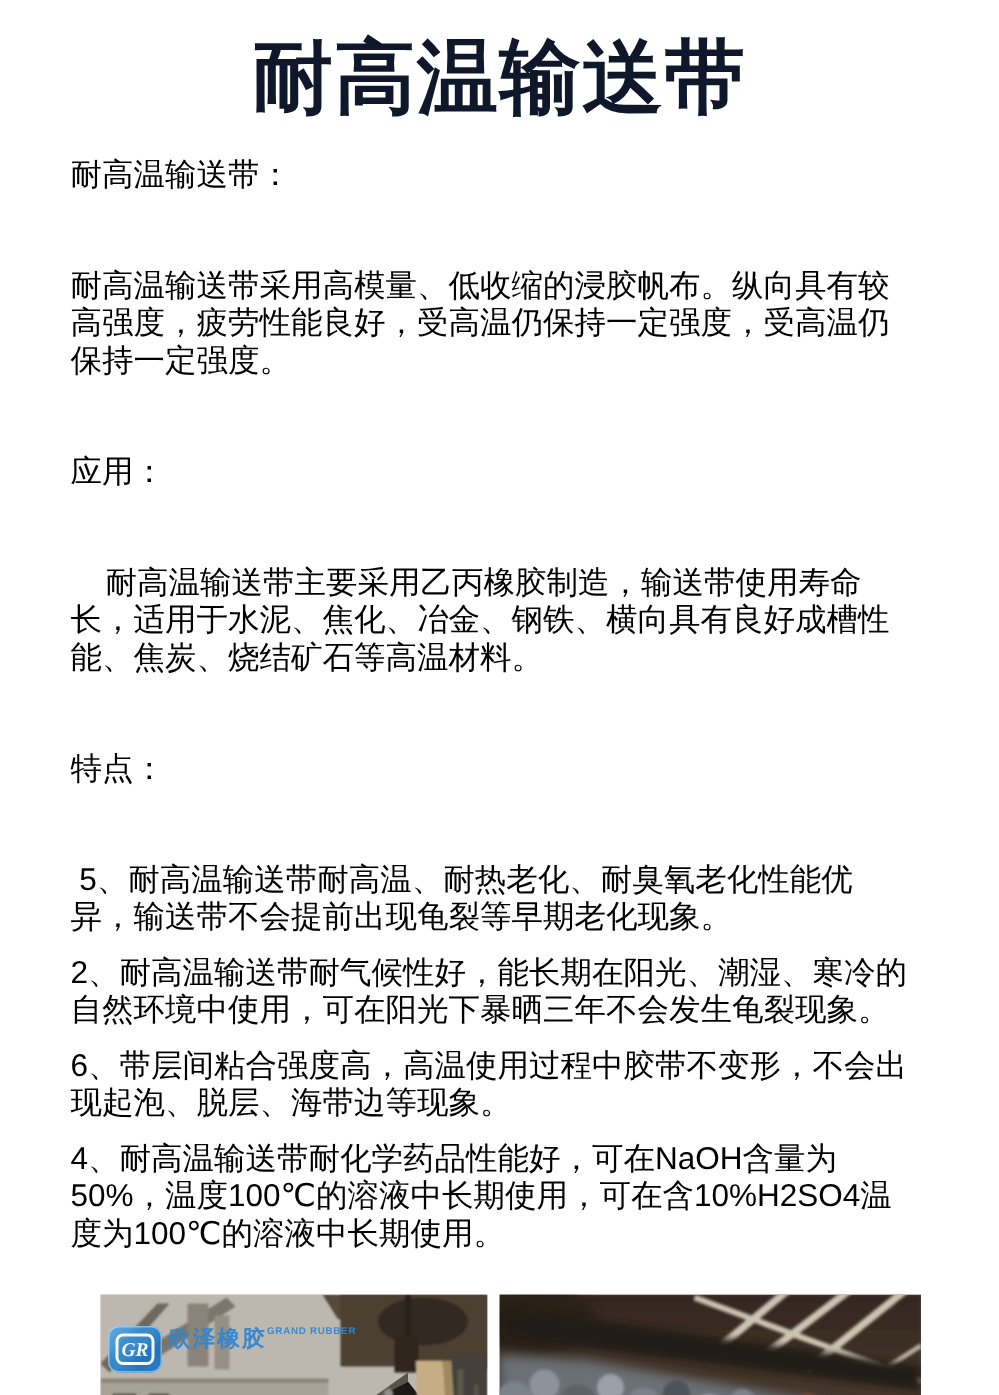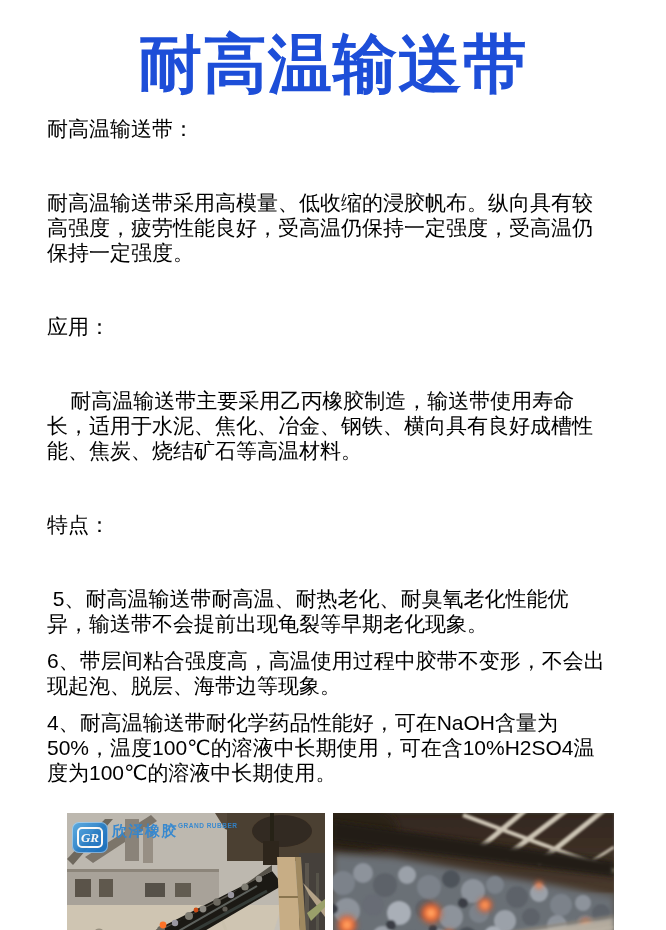--- a/index.html
+++ b/index.html
@@ -2,39 +2,39 @@
 <html><head>
 <meta charset="utf-8">
 <style>
   html,body{margin:0;padding:0;}
   body{
     width:666px;height:930px;background:#ffffff;overflow:hidden;
     font-family:"Liberation Sans","DejaVu Sans",sans-serif;color:#000;
   }
   .page{position:relative;width:666px;height:930px;background:#fff;}
   .title{
-    margin:16px 0 16px 0;padding-top:13px;height:71px;line-height:71px;
-    text-align:center;font-size:64px;font-weight:700;letter-spacing:1px;color:#1d4ed8;
+    margin:4px 0 16px 0;padding-top:13px;height:71px;line-height:71px;
+    text-align:center;font-size:54px;font-weight:700;letter-spacing:1px;color:#0f172a;
   }
   .content{
     width:583px;padding:0 48px 0 35px;
     font-size:21px;line-height:25px;color:#000;
   }
   .content p{margin:12px;white-space:pre-wrap;word-break:break-word;}
   .sp{height:25px;}
   .photos{
     margin-top:28px;padding-left:67px;
     display:flex;align-items:flex-start;gap:8px;
   }
   .photo{position:relative;overflow:hidden;background:#c9c4bb;}
   .photo.left{width:258px;height:194px;}
   .photo.right{width:281px;height:197px;}
   .photo svg{display:block;}
   
-  .logo{position:absolute;top:9px;left:5px;display:flex;align-items:flex-start;gap:4px;opacity:.93;}
+  .logo{position:absolute;top:21px;left:5px;display:flex;align-items:flex-start;gap:4px;opacity:.93;}
   .logo-badge{
     width:36px;height:31px;border-radius:7px;
     background:linear-gradient(135deg,#58ace4 0%,#1b74c4 70%);
     display:flex;align-items:center;justify-content:center;
     box-shadow:0 0 0 1px rgba(255,255,255,.45) inset;
   }
   .logo-gr{
     border:2px solid #fff;border-radius:5px;padding:0 2px;
     color:#fff;font-weight:bold;font-style:italic;font-size:13px;line-height:17px;
     font-family:"Liberation Serif","DejaVu Serif",serif;
@@ -55,20 +55,21 @@
     <div class="sp"></div>
     <p>耐高温输送带采用高模量、低收缩的浸胶帆布。纵向具有较高强度，疲劳性能良好，受高温仍保持一定强度，受高温仍保持一定强度。</p>
     <div class="sp"></div>
     <p>应用：</p>
     <div class="sp"></div>
     <p>    耐高温输送带主要采用乙丙橡胶制造，输送带使用寿命长，适用于水泥、焦化、冶金、钢铁、横向具有良好成槽性能、焦炭、烧结矿石等高温材料。</p>
     <div class="sp"></div>
     <p>特点：</p>
     <div class="sp"></div>
     <p> 5、耐高温输送带耐高温、耐热老化、耐臭氧老化性能优异，输送带不会提前出现龟裂等早期老化现象。</p>
+    <p>2、耐高温输送带耐气候性好，能长期在阳光、潮湿、寒冷的自然环境中使用，可在阳光下暴晒三年不会发生龟裂现象。</p>
     <p>6、带层间粘合强度高，高温使用过程中胶带不变形，不会出现起泡、脱层、海带边等现象。</p>
     <p>4、耐高温输送带耐化学药品性能好，可在NaOH含量为50%，温度100℃的溶液中长期使用，可在含10%H2SO4温度为100℃的溶液中长期使用。</p>
   </div>
 
   <div class="photos">
 
     <div class="photo left" role="img" aria-label="工厂现场输送带输送高温物料照片">
       <svg width="258" height="194" viewBox="0 0 258 194">
         <defs>
           <linearGradient id="Ldust" x1="0" y1="0" x2="0" y2="1">

